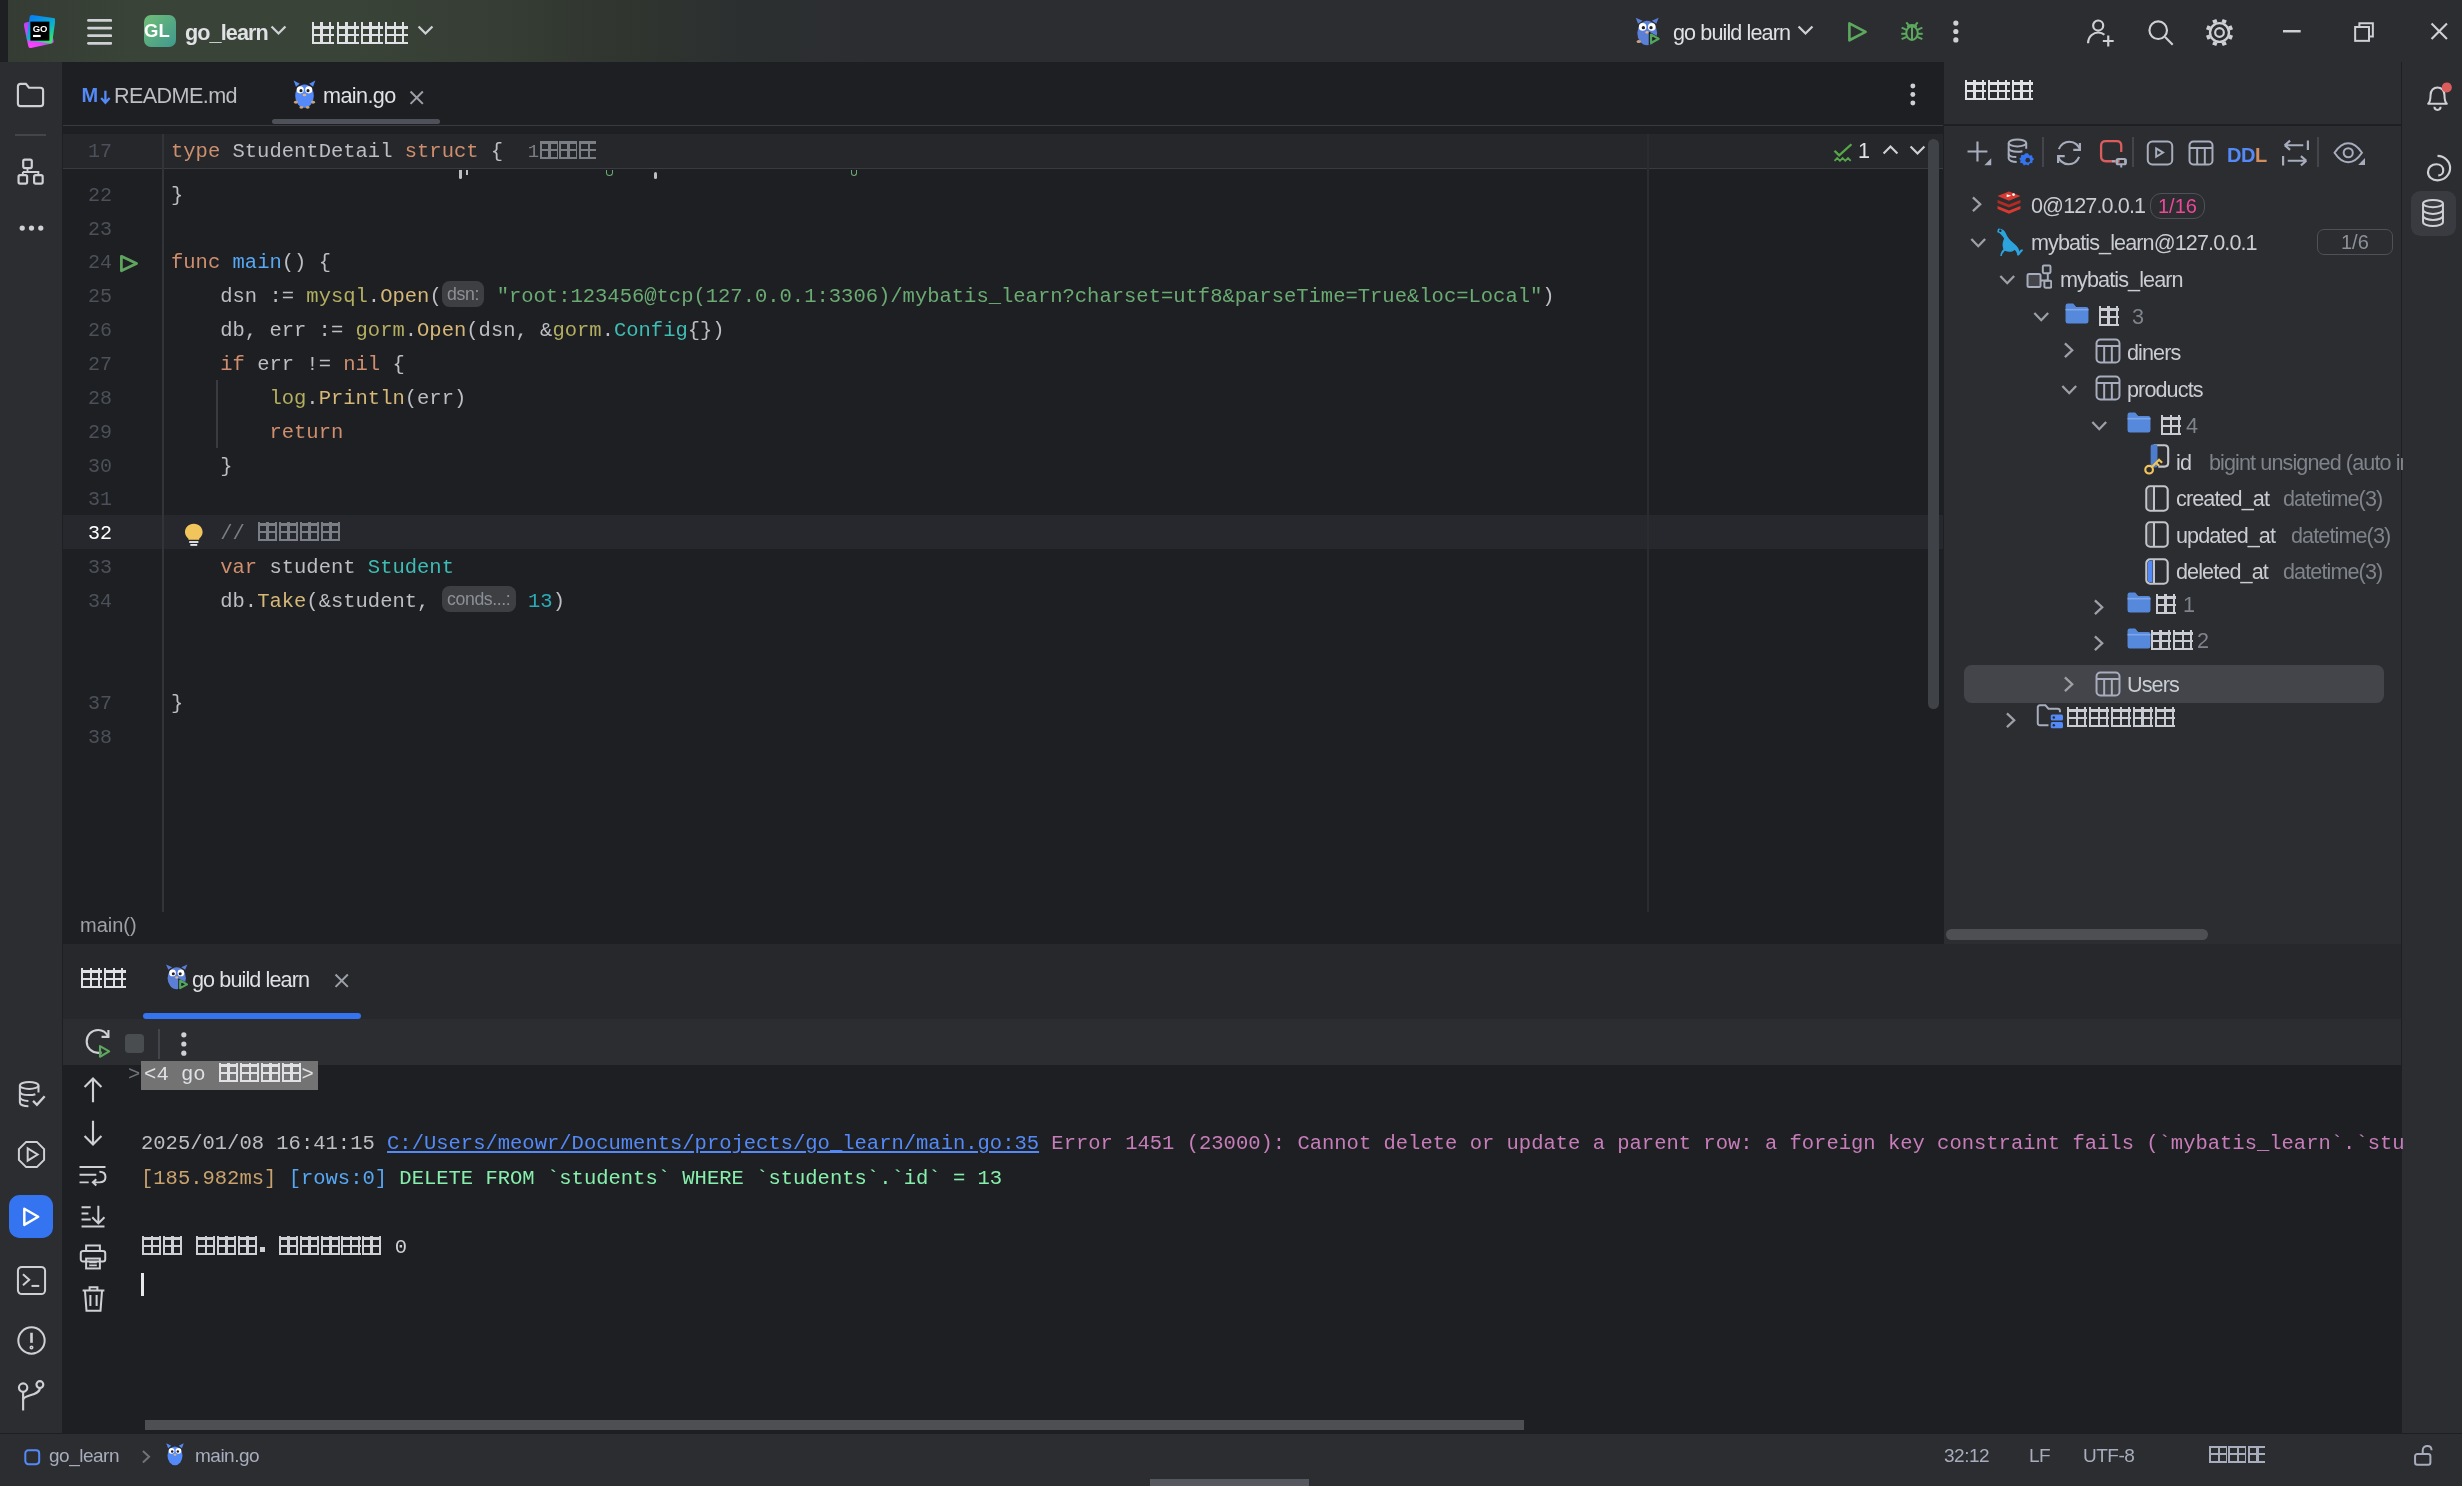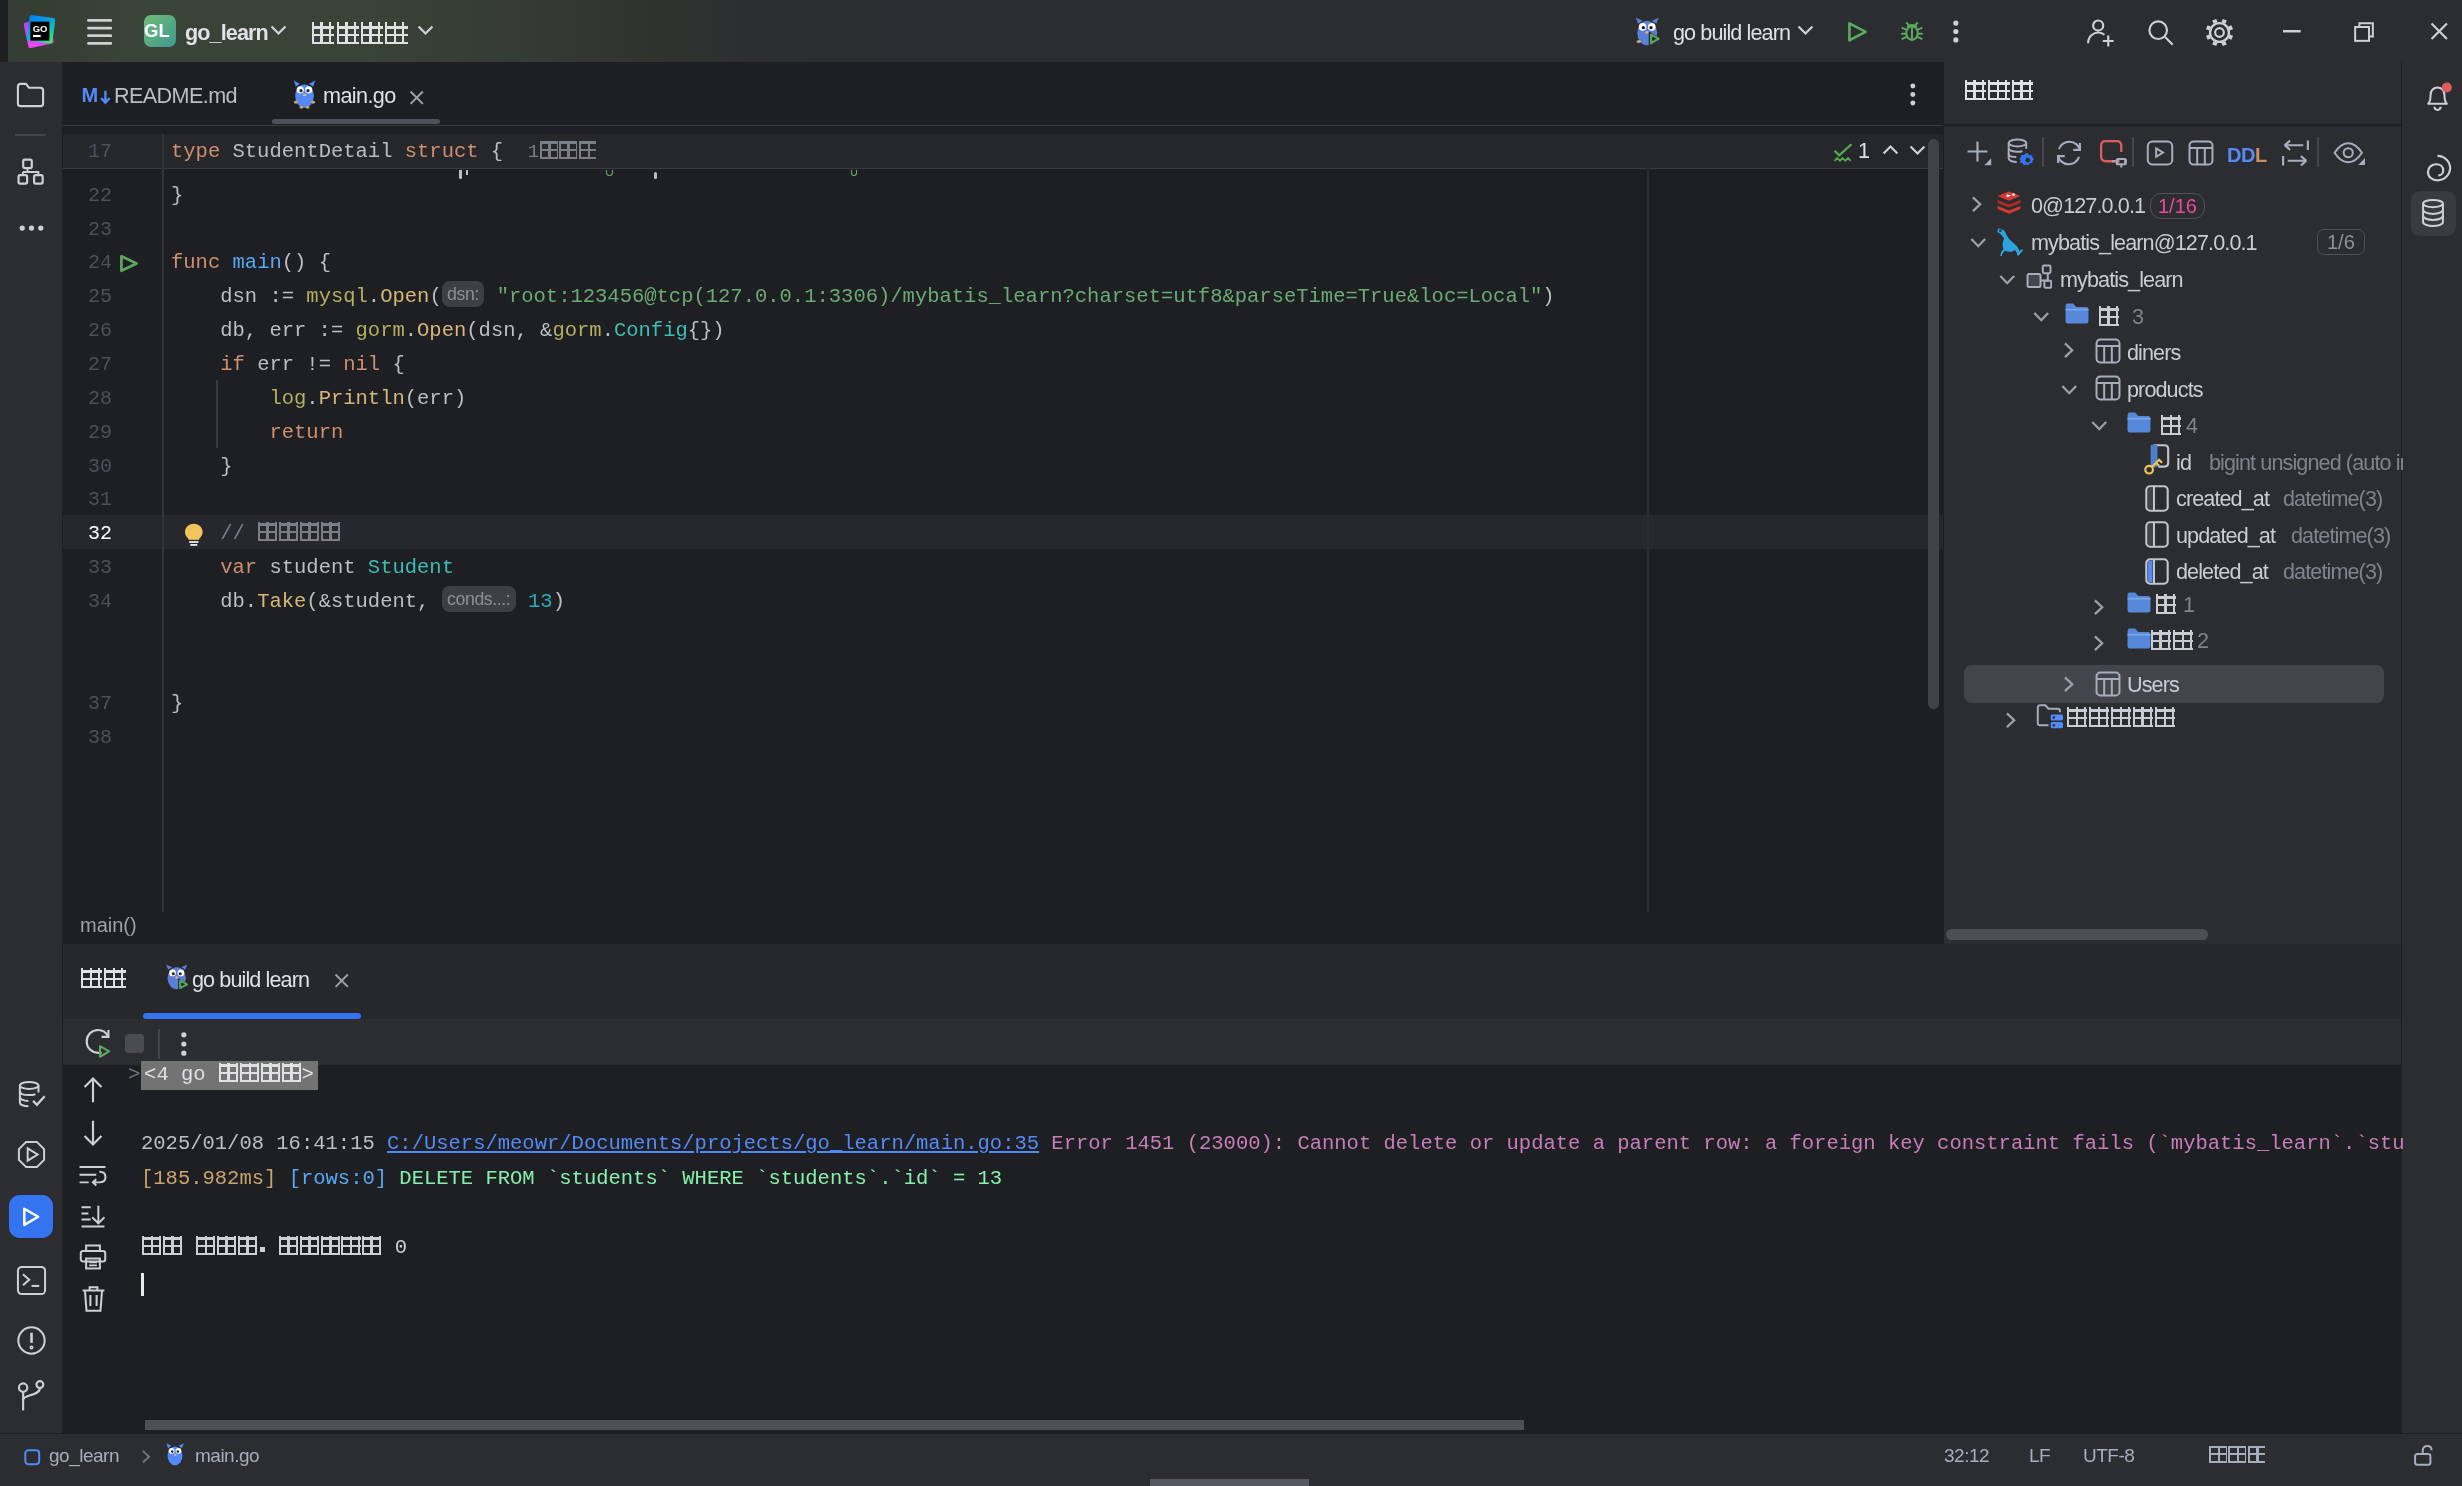--- a/index.html
+++ b/index.html
@@ -473,21 +473,21 @@
     <div class="abs" style="left:206px;top:131px;height:26px;border:1.5px solid #4E5157;border-radius:11px;padding:0 7px;font-size:20px;line-height:25px;color:#ec4899;">1/16</div>
 
     <svg class="abs" style="left:25px;top:175px" width="18.5" height="11.5" viewBox="0 0 24 15">
         <path d="M3 2.5 L12 12 L21 2.5" fill="none" stroke="#9DA0A8" stroke-width="3"></path>
       </svg>
     <svg class="abs" style="left:51px;top:164px" width="29" height="31" viewBox="0 0 38 40">
       <path d="M5 3 C10 3 13 6 14 9 C16 14 18 17 23 21 C28 25 31 28 32 33 C33 30 35 30 37 31 C36 33 34 34 33 36 C32 38 31 39 29 38 C29 35 28 33 26 31 C22 34 17 34 13 32 C11 34 9 36 9 39 L7 39 C7 35 9 32 11 30 C9 25 10 20 12 16 C9 12 7 9 3 8 C3 5 4 3 5 3 Z" fill="#2CA3DD"></path>
       <circle cx="7" cy="6" r="1.6" fill="#1E1F22"></circle>
     </svg>
     <div class="abs tlab" style="left:87px;top:162px;">mybatis_learn@127.0.0.1</div>
-    <div class="abs" style="left:373px;top:167px;height:26px;border:1.5px solid #4E5157;border-radius:7px;padding:0 9px;font-size:20px;line-height:25px;color:#8C9099;">1/6</div>
+    <div class="abs" style="left:373px;top:167px;height:26px;border:1.5px solid #4E5157;border-radius:7px;padding:0 23px;font-size:20px;line-height:25px;color:#8C9099;">1/6</div>
 
     <svg class="abs" style="left:54px;top:212px" width="18.5" height="11.5" viewBox="0 0 24 15">
         <path d="M3 2.5 L12 12 L21 2.5" fill="none" stroke="#9DA0A8" stroke-width="3"></path>
       </svg>
     <svg class="abs" style="left:82px;top:202px" width="26" height="26" viewBox="0 0 34 34">
       <g stroke="#A8ADBD" stroke-width="2.6" fill="none">
         <rect x="2" y="13" width="17" height="17" rx="2" fill="#43454A"></rect>
         <rect x="22" y="2" width="10" height="10" rx="1.5"></rect>
         <rect x="24" y="22" width="9" height="9" rx="1.5"></rect>
         <path d="M19 21.5 L28.5 21.5 L28.5 12"></path>

